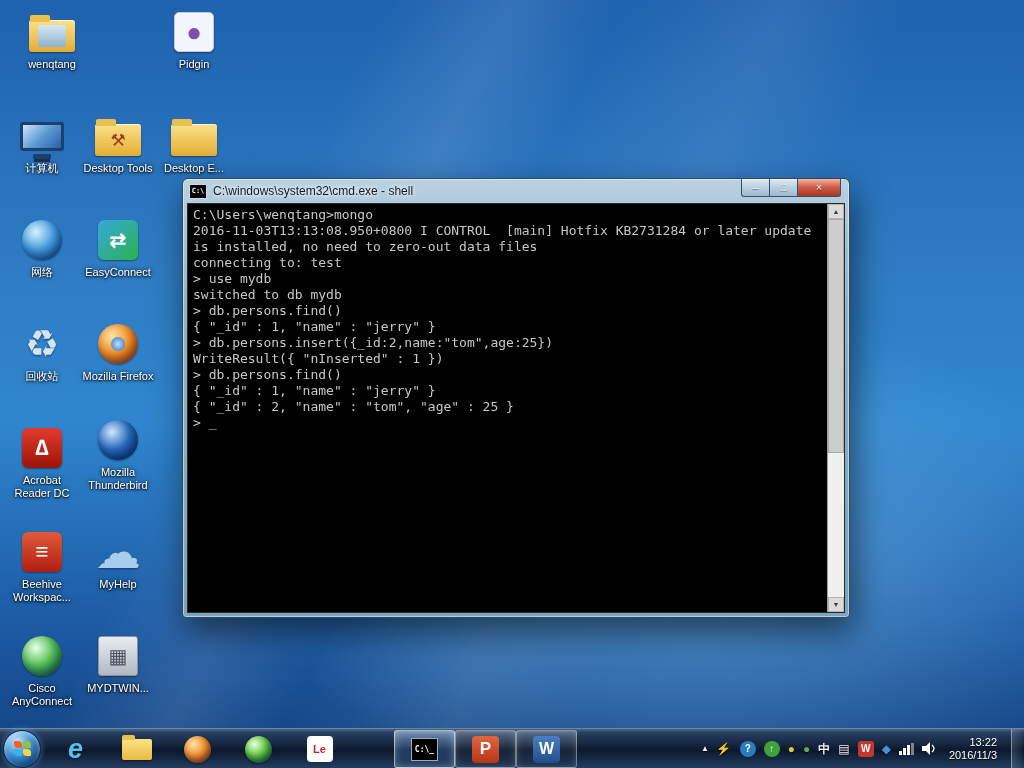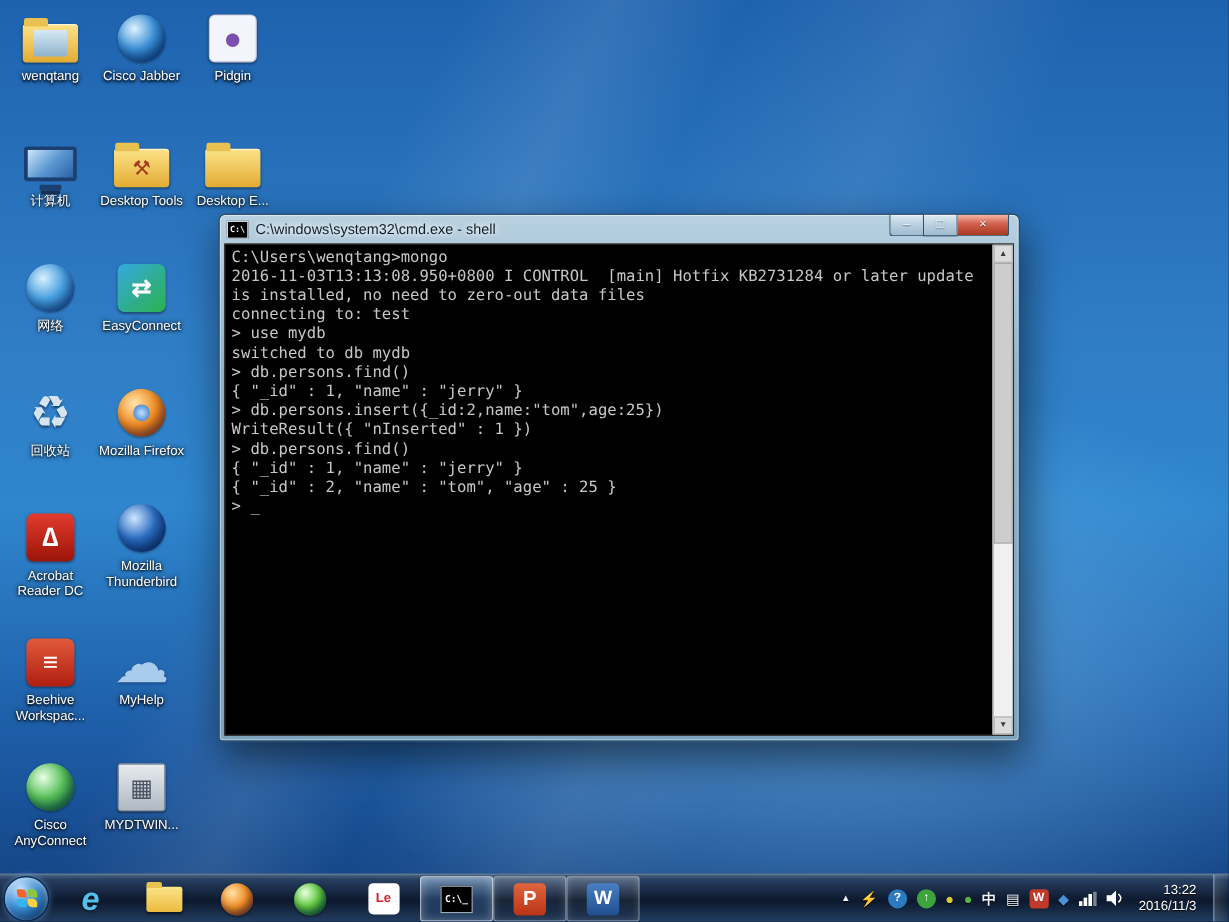--- a/index.html
+++ b/index.html
@@ -101,21 +101,21 @@
   .winflag i { border-radius:1px 4px 1px 4px; }
   .winflag i:nth-child(1){ background:#f3642c; } .winflag i:nth-child(2){ background:#8cc63f; }
   .winflag i:nth-child(3){ background:#31b6f1; } .winflag i:nth-child(4){ background:#ffd23f; }
 
   .tb-items { display:flex; height:40px; align-items:center; }
   .tb-btn { width:61px; height:38px; margin-top:1px; display:flex; align-items:center; justify-content:center;
     border-radius:3px; cursor:pointer; }
   .tb-btn.open { background:linear-gradient(rgba(255,255,255,.22), rgba(255,255,255,.06) 50%, rgba(0,0,0,.12));
     border:1px solid rgba(255,255,255,.4); box-shadow:inset 0 0 7px rgba(255,255,255,.18); }
   .tb-btn.active { background:linear-gradient(rgba(175,210,245,.5), rgba(70,120,175,.4) 50%, rgba(25,55,95,.45));
-    border:1px solid rgba(255,255,255,.6); box-shadow:inset 0 0 9px rgba(255,255,255,.35); }
+    border:1px solid rgba(255,255,255,.6); box-shadow:inset 0 0 9px rgba(255,255,255,.35);margin-left:44px; }
   .ie-e { font-size:27px; font-weight:bold; font-style:italic; color:#54c0ec; text-shadow:0 1px 2px rgba(0,0,0,.6); }
   .tb-folder { position:relative; width:30px; height:21px; border-radius:2px;
     background:linear-gradient(#fce488, #ecba3e); box-shadow:0 1px 2px rgba(0,0,0,.5); }
   .tb-folder::before { content:""; position:absolute; top:-4px; left:0; width:13px; height:5px;
     background:#e8c150; border-radius:2px 2px 0 0; }
   .tb-sphere { width:27px; height:27px; border-radius:50%; box-shadow:inset -2px -4px 6px rgba(0,20,60,.5), 0 1px 2px rgba(0,0,0,.5); }
   .tb-sphere.ff { background:radial-gradient(circle at 35% 30%, #ffe2a8, #f08a1e 50%, #c2480a 88%); }
   .tb-sphere.green { background:radial-gradient(circle at 35% 30%, #eaffe0, #62c83e 45%, #1c7a28 85%); }
   .tb-letv { width:26px; height:26px; border-radius:4px; background:#fff; color:#d4202c;
     font-size:11px; font-weight:bold; display:flex; align-items:center; justify-content:center; }
@@ -137,21 +137,21 @@
   .clock { text-align:right; color:#fff; font-size:11px; line-height:13px; text-shadow:0 1px 1px #000;
     margin:0 6px 0 4px; cursor:default; }
   .show-desktop { width:11px; height:40px; border-left:1px solid rgba(200,225,250,.55);
     background:linear-gradient(90deg, rgba(255,255,255,.14), rgba(255,255,255,.03)); cursor:pointer; }
 </style>
 </head>
 <body>
 
 <div class="screen">
 
-  <div class="dicon" style="left:6px;top:8px">
+  <div class="dicon" style="left:16px;top:8px">
     <div class="ig">
         <div class="ic-folder user">
           <span class="g"></span>
         </div>
       </div>
     <div class="ilabel">wenqtang</div>
   </div>
   <div class="dicon" style="left:6px;top:112px">
     <div class="ig">
         <div class="ic-monitor"></div>
@@ -186,26 +186,20 @@
       </div>
     <div class="ilabel">Beehive Workspac...</div>
   </div>
   <div class="dicon" style="left:6px;top:632px">
     <div class="ig">
         <div class="sphere sp-green"></div>
       </div>
     <div class="ilabel">Cisco AnyConnect</div>
   </div>
 
-  <div class="dicon" style="left:82px;top:8px">
-    <div class="ig">
-        <div class="sphere sp-blue"></div>
-      </div>
-    <div class="ilabel">Cisco Jabber</div>
-  </div>
   <div class="dicon" style="left:82px;top:112px">
     <div class="ig">
         <div class="ic-folder">
           <span class="g">⚒</span>
         </div>
       </div>
     <div class="ilabel">Desktop Tools</div>
   </div>
   <div class="dicon" style="left:82px;top:216px">
     <div class="ig">

